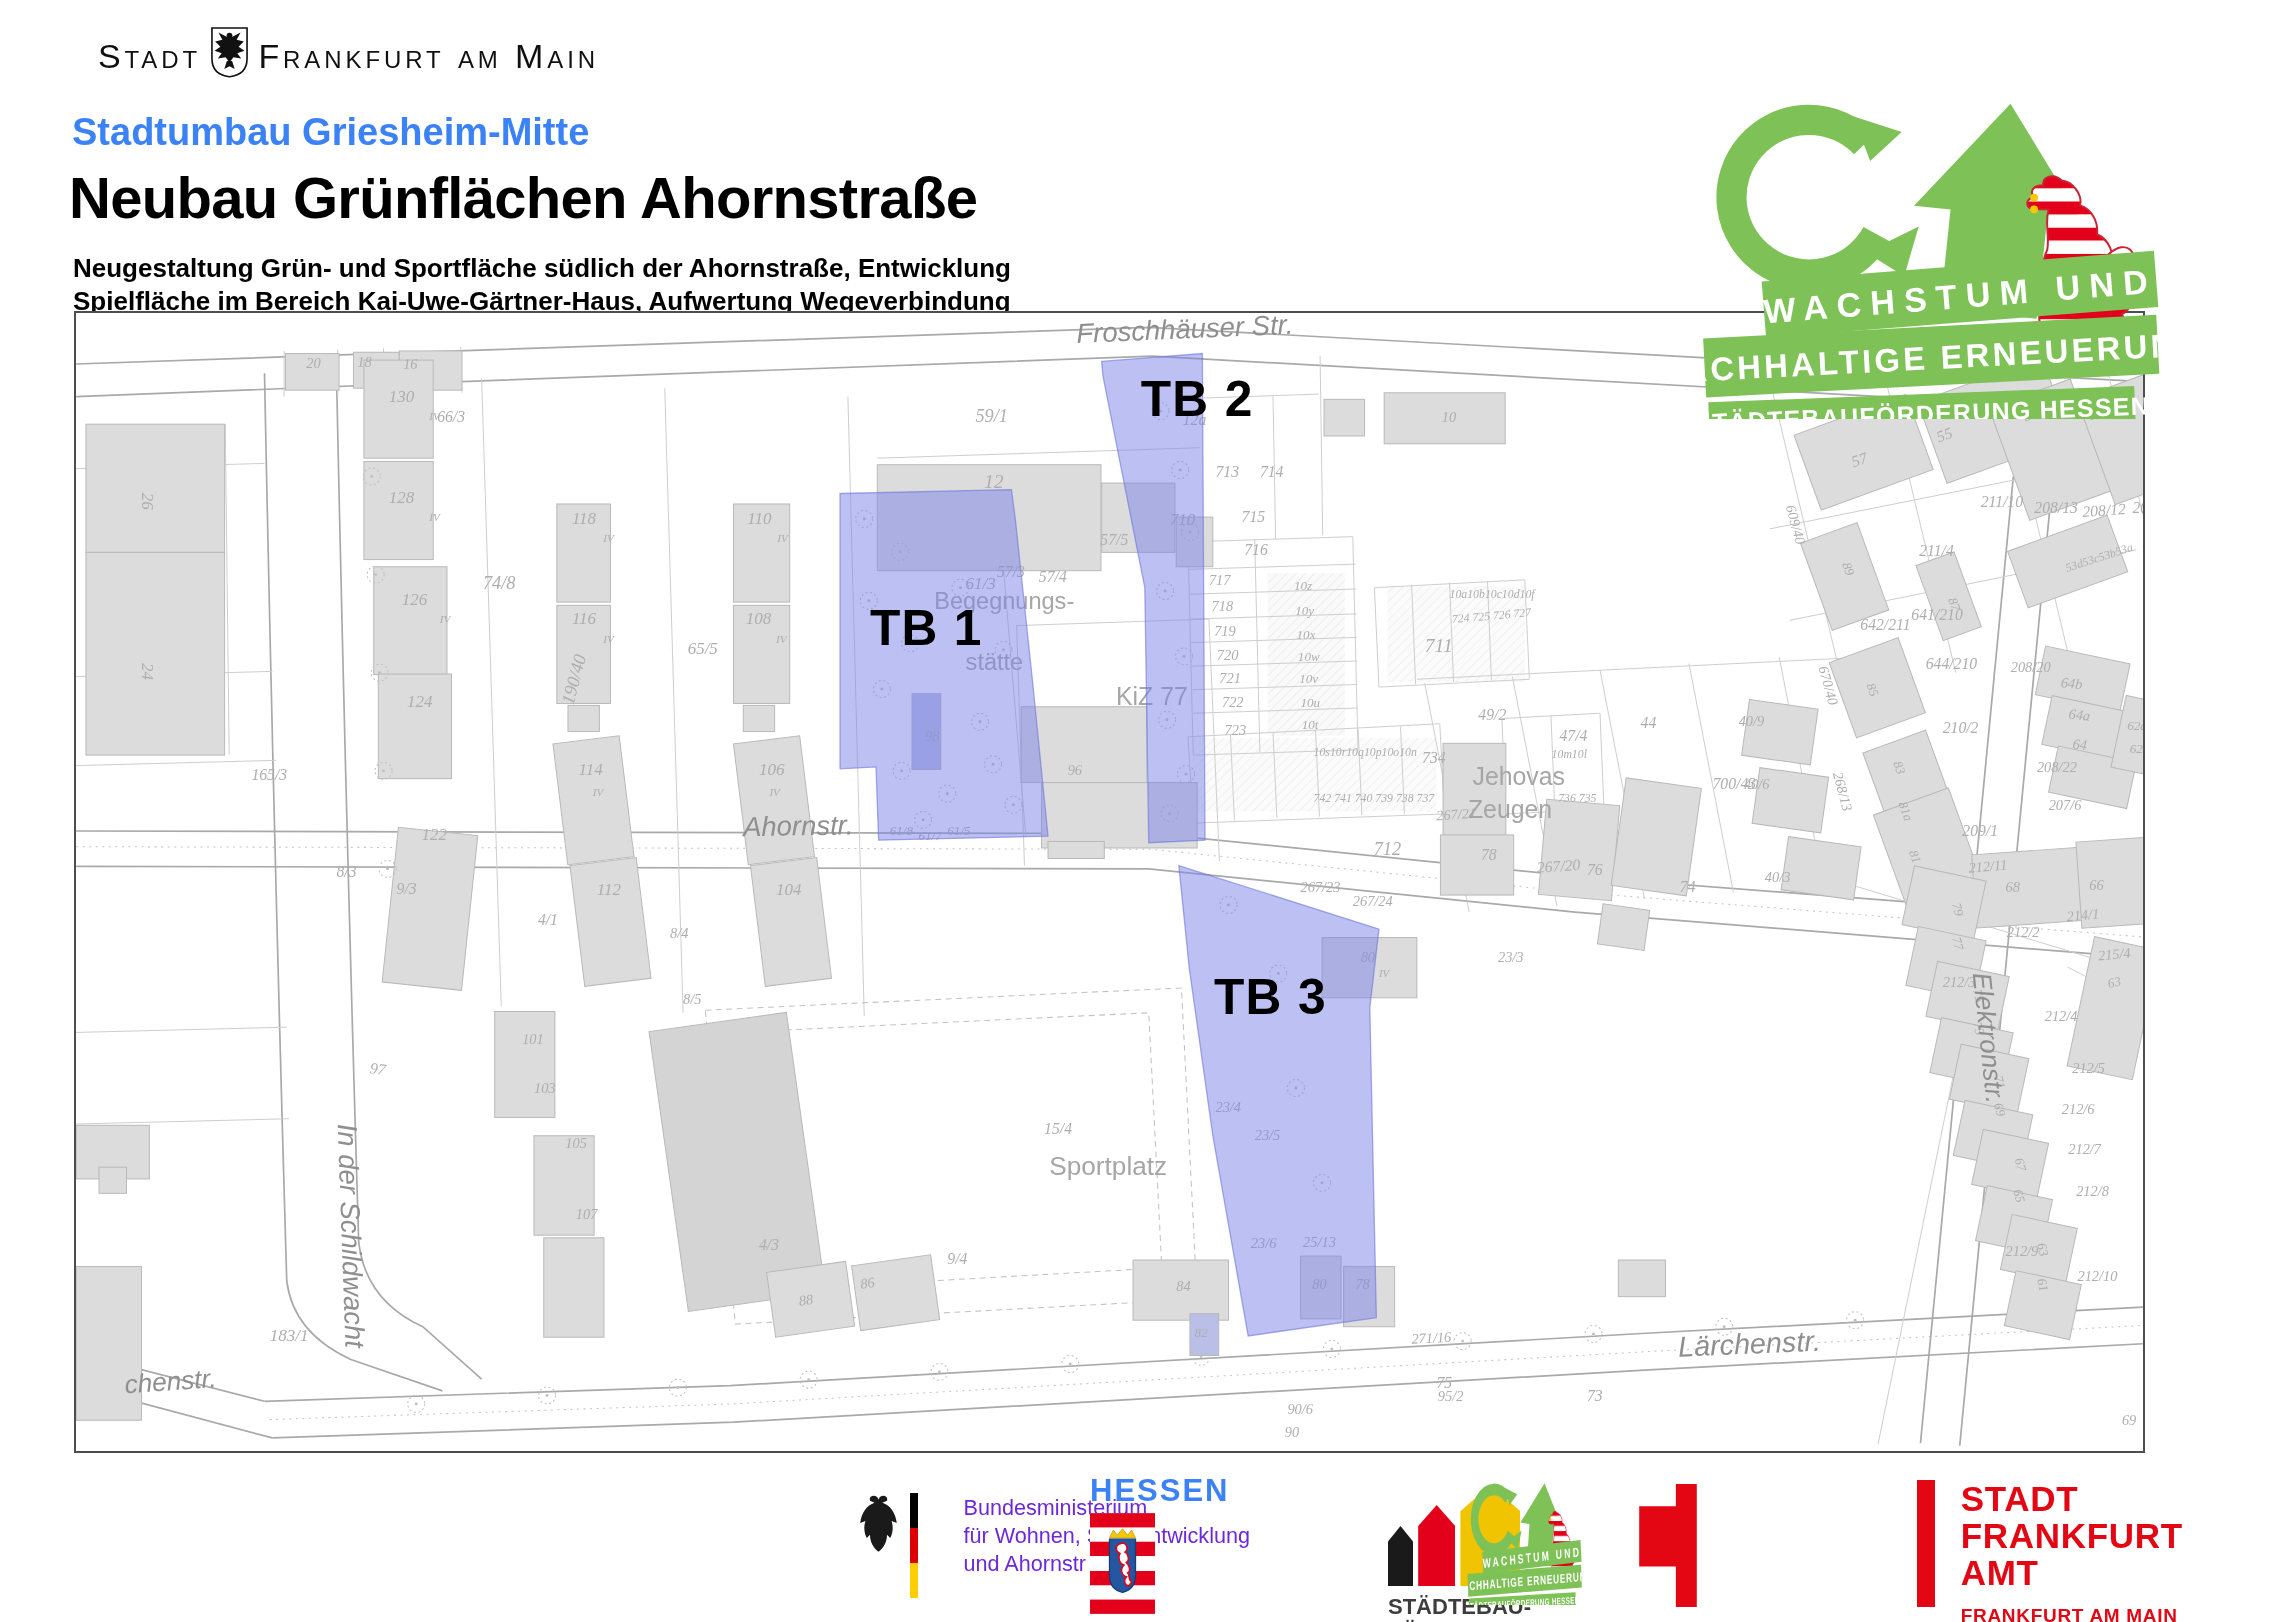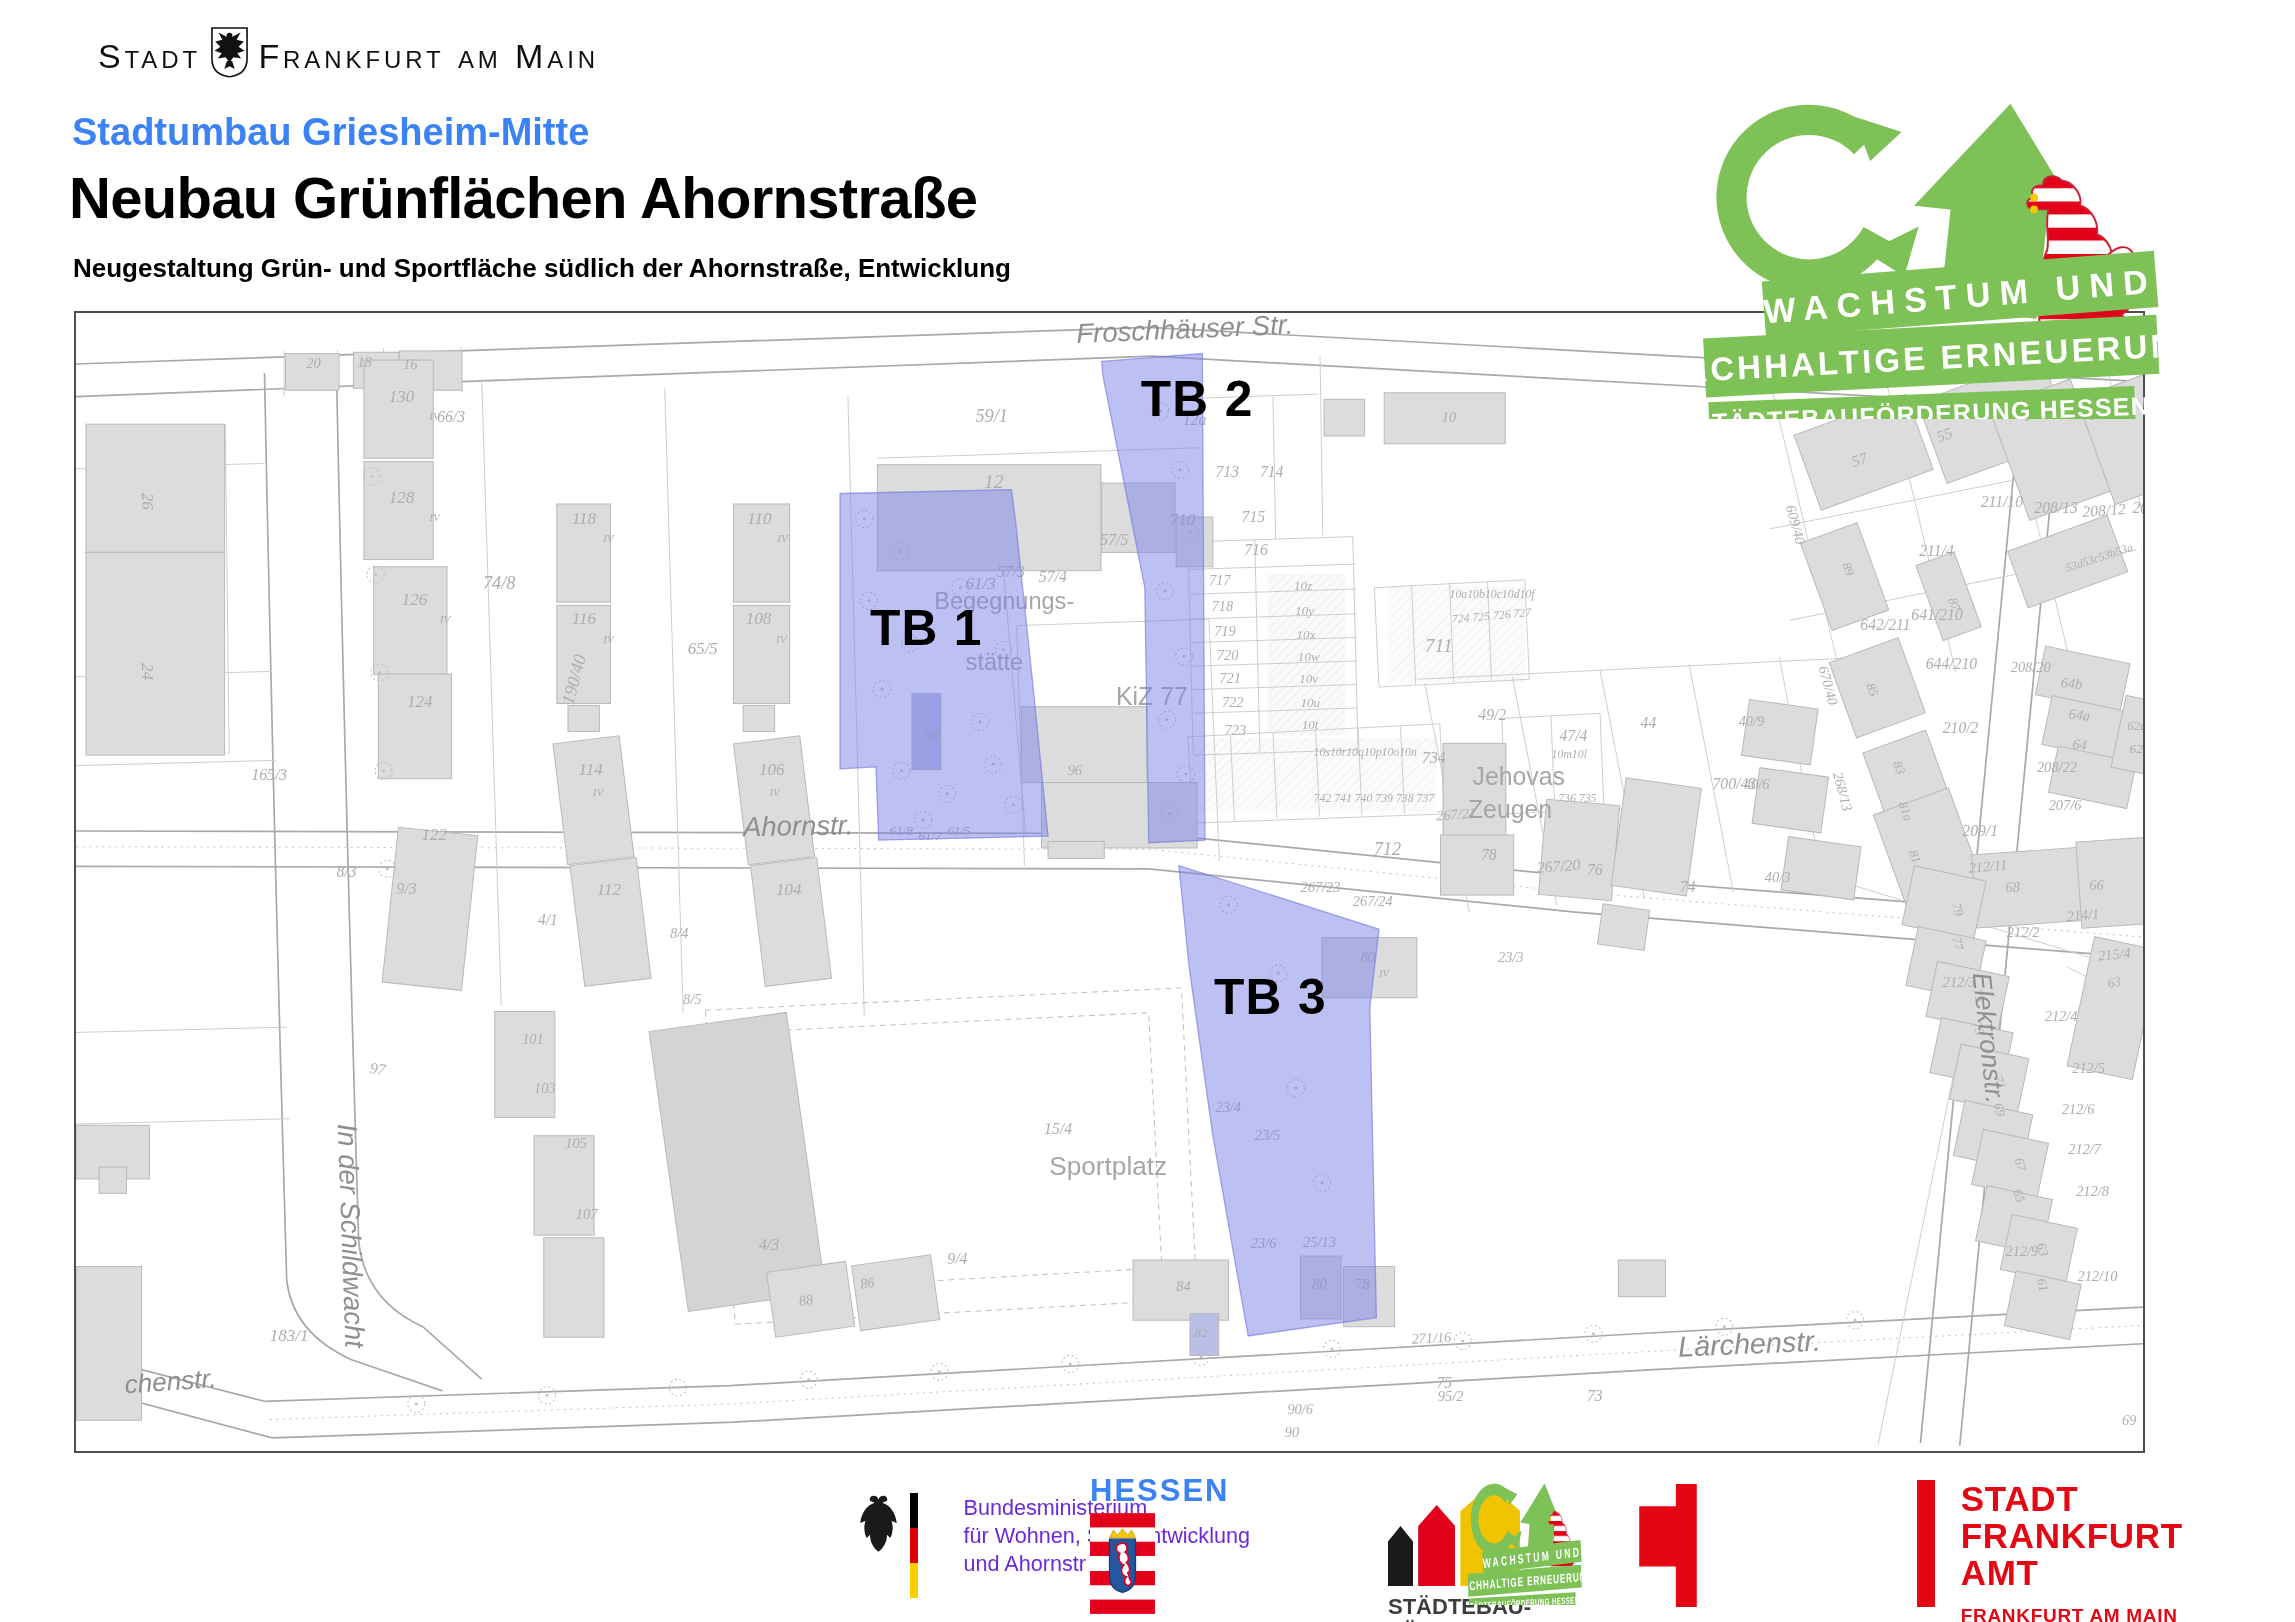--- a/index.html
+++ b/index.html
@@ -78,20 +78,21 @@
       <path d="M26,54 L22,66 L30,62 L38,66 L34,54 Z" fill="#111"></path>
     </svg>
   </span>
   <span class="word">Frankfurt am Main</span>
 </div>
 
 <div class="h-project">Stadtumbau Griesheim-Mitte</div>
 <div class="h-title">Neubau Grünflächen Ahornstraße</div>
 <div class="h-sub">
   <div>Neugestaltung Grün- und Sportfläche südlich der Ahornstraße, Entwicklung</div>
+  <div>Spielfläche im Bereich Kai-Uwe-Gärtner-Haus, Aufwertung Wegeverbindung</div>
 </div>
 
 <div class="mapframe">
 <svg id="map-svg" viewBox="0 0 3160 1740" width="2067" height="1138">
 
   <rect x="1822" y="398" width="118" height="248" fill="url(#hatch)" opacity=".6"></rect>
   <rect x="1705" y="650" width="375" height="112" fill="url(#hatch)" opacity=".5"></rect>
   <rect x="2005" y="418" width="210" height="146" fill="url(#hatch)" opacity=".5"></rect>
 
   <g>

